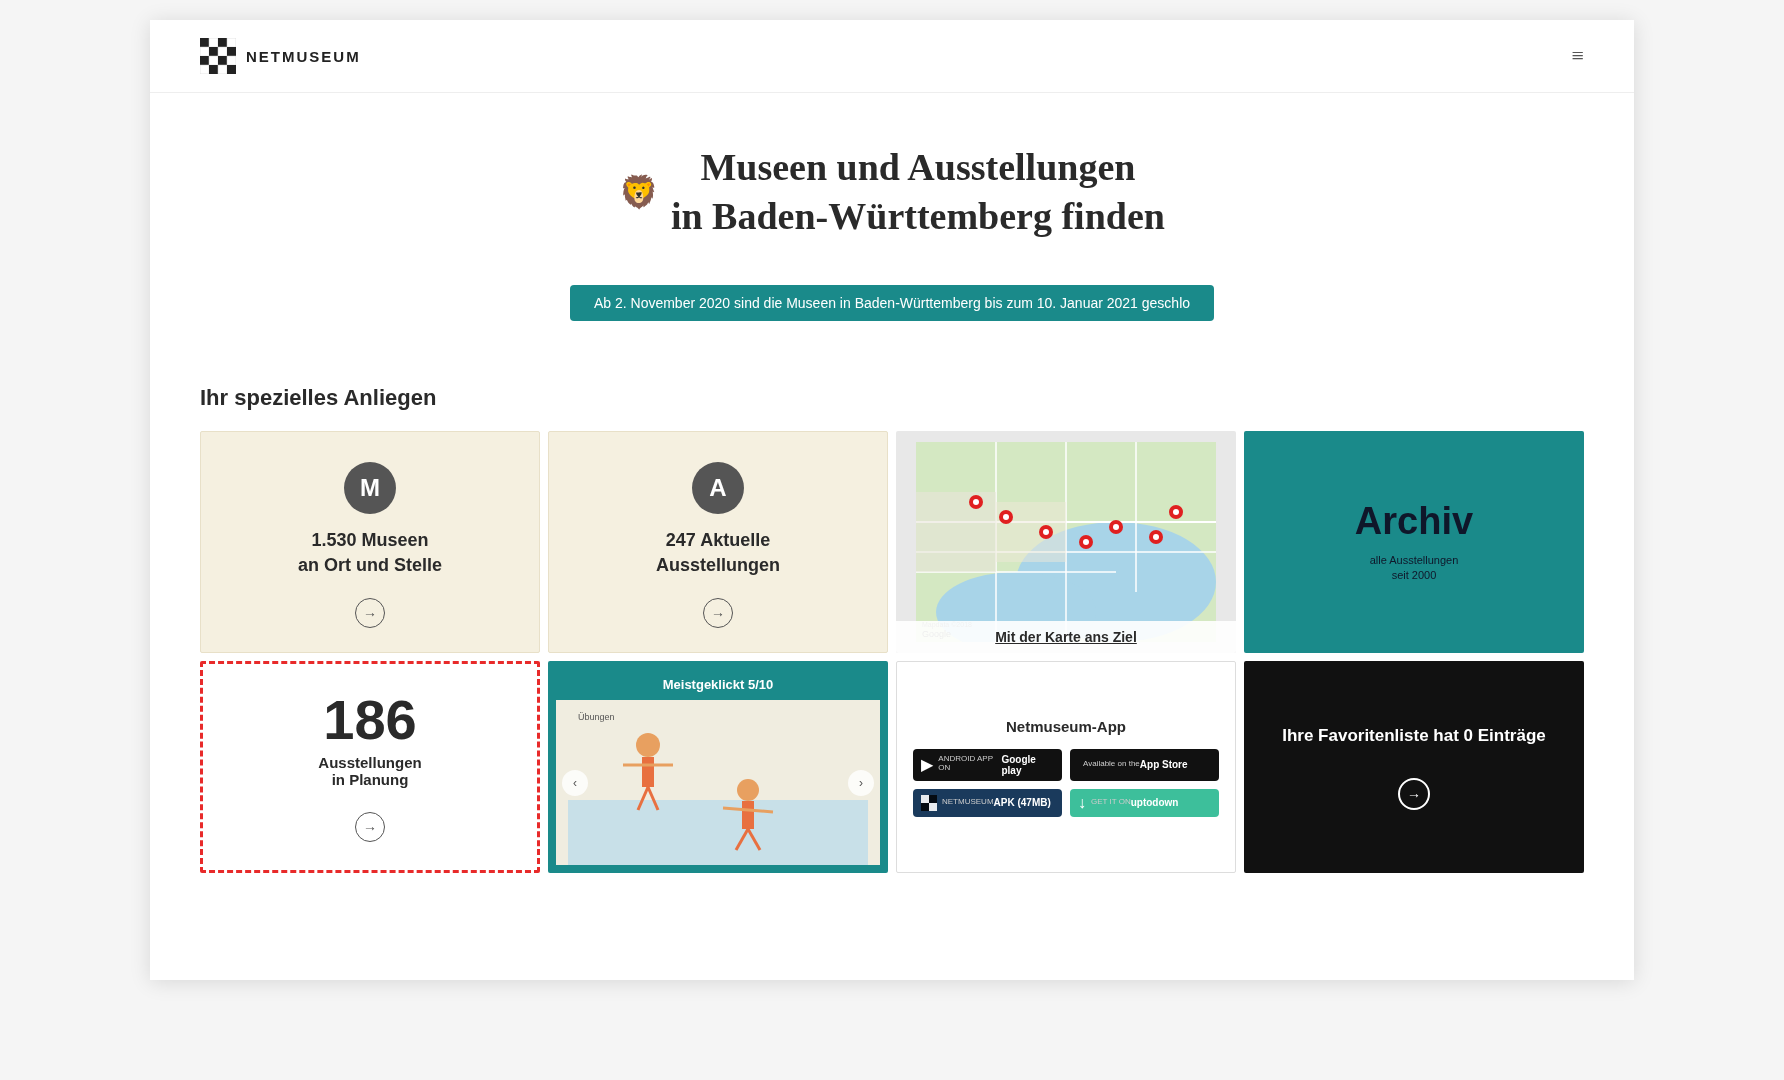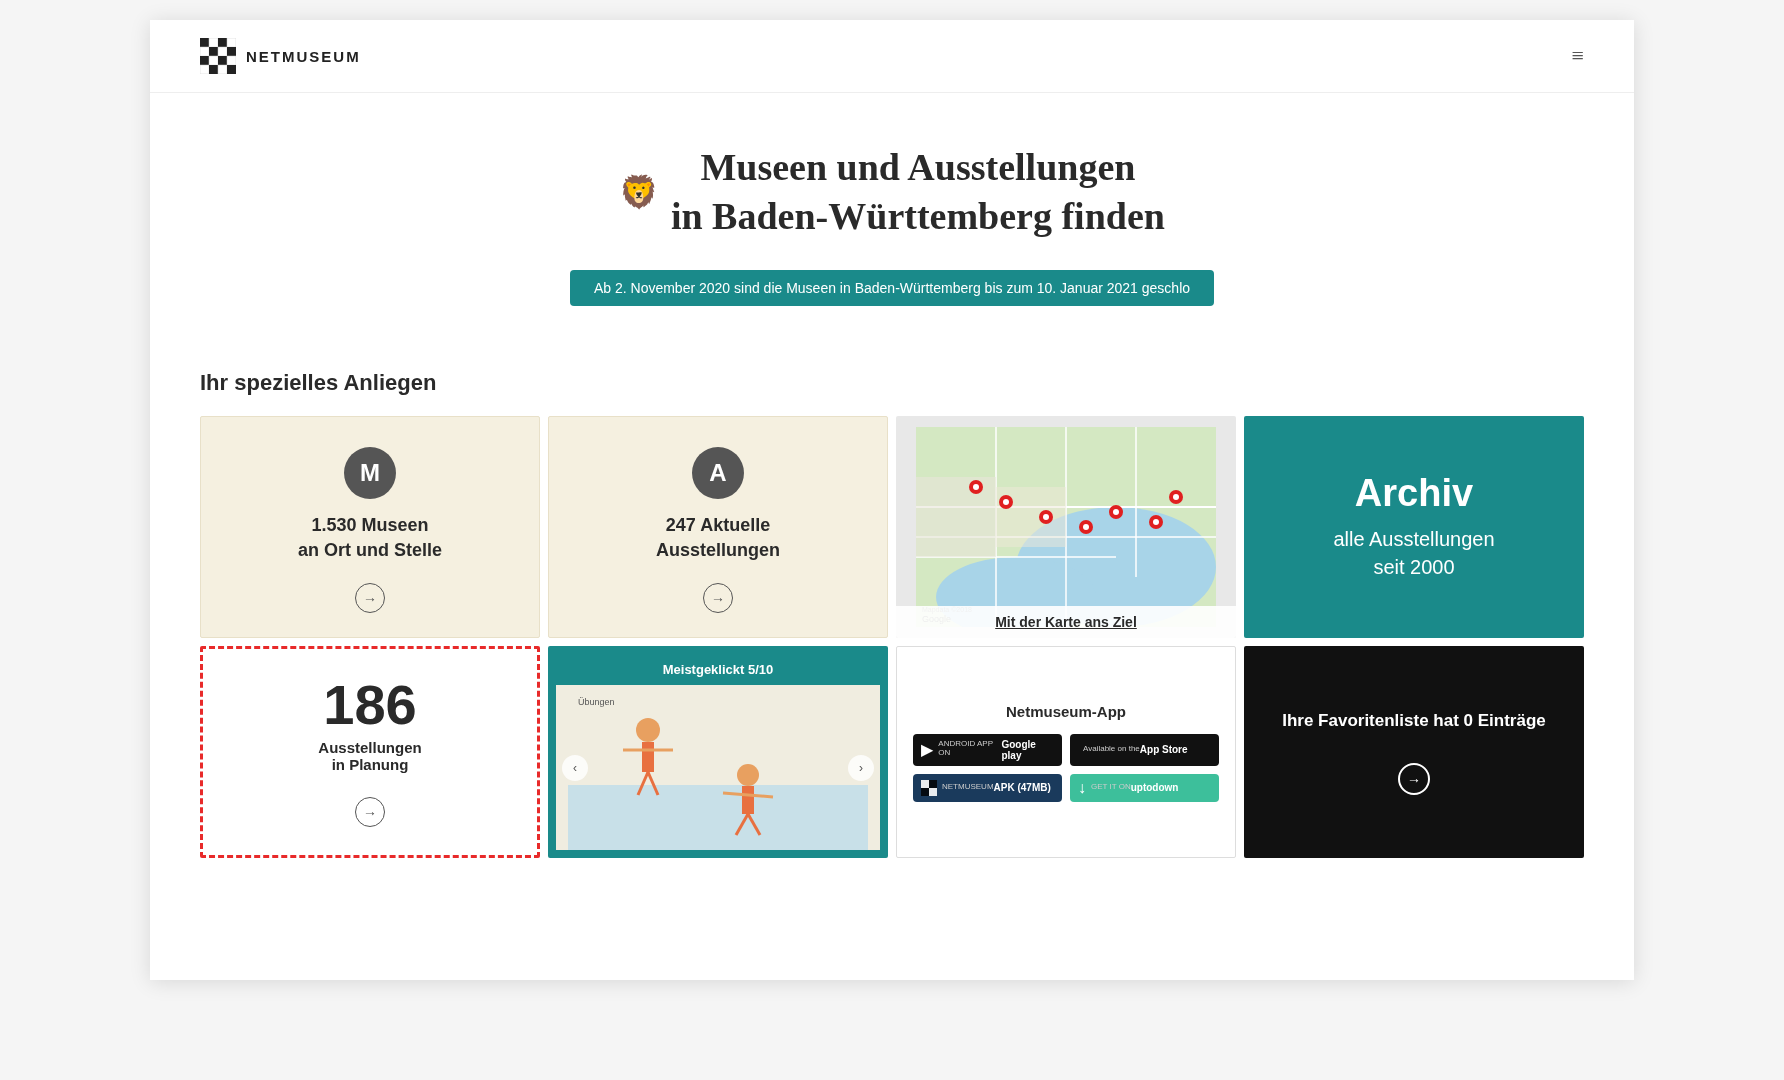--- a/index.html
+++ b/index.html
@@ -79,21 +79,21 @@
       font-size: 38px;
     }
     .notice-bar {
       display: inline-block;
       background: #1a8a8a;
       color: #fff;
       font-family: Arial, sans-serif;
       font-size: 14px;
       padding: 10px 24px;
       border-radius: 4px;
-      margin-top: 22px;
+      margin-top: 37px;
       max-width: 700px;
       white-space: nowrap;
       overflow: hidden;
       text-overflow: ellipsis;
     }
 
     
     .section {
       padding: 30px 50px 40px;
     }
@@ -194,27 +194,27 @@
     
     .card-teal {
       background: #1a8a8a;
       min-height: 200px;
       text-align: center;
       padding: 30px 20px;
     }
     .card-teal .archiv-title {
       font-size: 38px;
       font-weight: 900;
-      color: #ffffff;
+      color: #0f172a;
       font-family: Arial, sans-serif;
       margin-bottom: 10px;
     }
     .card-teal .archiv-sub {
-      font-size: 20px;
-      color: #ffffff;
+      font-size: 11px;
+      color: #0f172a;
       font-family: Arial, sans-serif;
       line-height: 1.4;
     }
 
     
     .card-dashed {
       background: #fff;
       border: 3px dashed #e82a2a;
       min-height: 200px;
       text-align: center;

